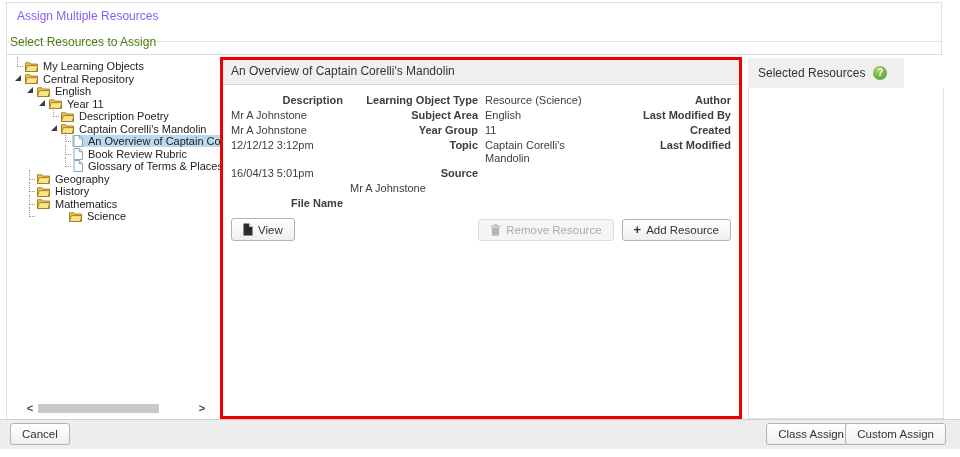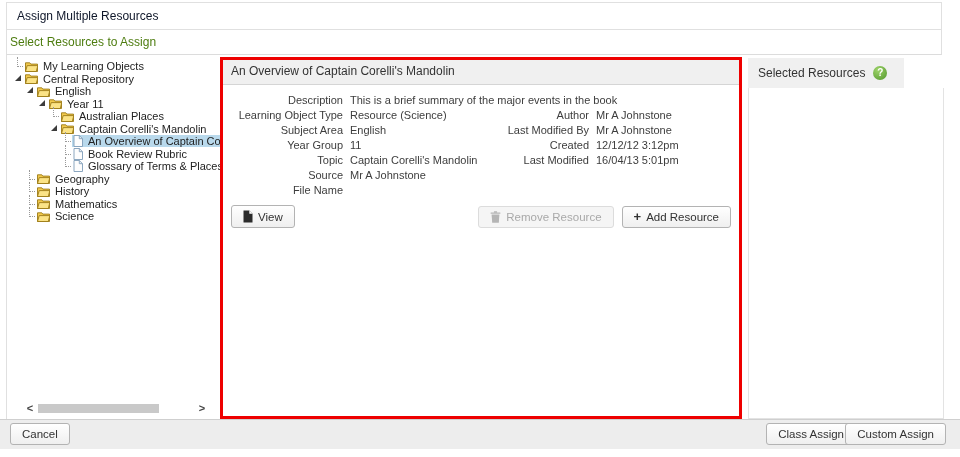--- a/index.html
+++ b/index.html
@@ -5,23 +5,23 @@
   html,body { margin:0; padding:0; }
   body {
     width:960px; height:457px; position:relative; overflow:hidden;
     background:#ffffff; color:#333;
     font-family:"Liberation Sans", sans-serif; font-size:11px;
   }
   :root {
     --accent-red:#ee0000; --sel-blue:#b9d9ec; --hdr-bg:#f0f0f0; --foot-bg:#ededed;
   }
   .titlebar {
-    position:absolute; left:6px; top:2px; width:936px; height:28px;
+    position:absolute; left:6px; top:2px; width:936px; height:40px;
     box-sizing:border-box; border:1px solid #e0e0e0; background:#fff;
-    line-height:26px; padding-left:10px; font-size:12px; color:#0f172a;
+    line-height:26px; padding-left:10px; font-size:12px; color:#8b5cf6;
   }
   .subtitlebar {
     position:absolute; left:6px; top:30px; width:936px; height:25px;
     box-sizing:border-box; border-left:1px solid #e0e0e0; border-right:1px solid #e0e0e0;
     border-bottom:1px solid #dcdcdc; line-height:24px; padding-left:3px; font-size:12px; color:#4d7c0f;
   }
   
   .tree-panel {
     position:absolute; left:6px; top:55px; width:214px; height:364px;
     box-sizing:border-box; border-left:1px solid #e0e0e0; background:#fff; overflow:hidden;
@@ -58,21 +58,21 @@
     box-sizing:border-box; border:3px solid var(--accent-red); background:#fff;
   }
   .detail-header {
     height:24px; background:var(--hdr-bg); border-bottom:1px solid #d5d5d5;
     line-height:23px; padding-left:8px; font-size:12px; color:#333;
   }
   .detail-grid {
     display:grid; grid-template-columns:112px 128px 104px 1fr;
     column-gap:7px; row-gap:2px; padding:9px 8px 0 8px; line-height:13px;
   }
-  .field-label  { font-weight:normal; text-align:right; color:#3d3d3d; }
+  .field-label  { font-weight:bold; text-align:right; color:#3d3d3d; }
   .field-value  { color:#3d3d3d; }
   .field-value.span { grid-column:2 / 5; }
   .detail-buttons { display:flex; align-items:center; padding:8px 8px 0 8px; }
   .spacer { flex:1; }
   
   .btn {
     display:inline-flex; align-items:center; gap:5px;
     background:linear-gradient(#ffffff,#efefef);
     border:1px solid #b3b3b3; border-radius:3px;
     padding:4px 11px; font-size:11.5px; color:#333; cursor:pointer; white-space:nowrap;
@@ -165,21 +165,21 @@
   </div>
       <div class="tree-row" style="padding-left: 42px;">
     <span class="marker elbow"></span>
     <span class="tree-inner">
       <span class="tree-icon svg-icon">
             <svg width="13" height="11" viewBox="0 0 13 11">
               <path d="M0.5 1.8 h4.3 l1 1.3 H12.5 V10.5 H0.5 Z" fill="#f2c94c" stroke="#9c7a16" stroke-width="0.9"></path>
               <path d="M0.5 10.5 L2.2 4.6 H12.8 L11.3 10.5 Z" fill="#fbe386" stroke="#9c7a16" stroke-width="0.9"></path>
             </svg>
           </span>
-      <span class="tree-label">Australian Places</span>
+      <span class="tree-label">Description Poetry</span>
     </span>
   </div>
       <div class="tree-row" style="padding-left: 42px;">
     <span class="marker expanded"></span>
     <span class="tree-inner">
       <span class="tree-icon svg-icon">
             <svg width="13" height="11" viewBox="0 0 13 11">
               <path d="M0.5 1.8 h4.3 l1 1.3 H12.5 V10.5 H0.5 Z" fill="#f2c94c" stroke="#9c7a16" stroke-width="0.9"></path>
               <path d="M0.5 10.5 L2.2 4.6 H12.8 L11.3 10.5 Z" fill="#fbe386" stroke="#9c7a16" stroke-width="0.9"></path>
             </svg>
@@ -252,21 +252,21 @@
     <span class="tree-inner">
       <span class="tree-icon svg-icon">
             <svg width="13" height="11" viewBox="0 0 13 11">
               <path d="M0.5 1.8 h4.3 l1 1.3 H12.5 V10.5 H0.5 Z" fill="#f2c94c" stroke="#9c7a16" stroke-width="0.9"></path>
               <path d="M0.5 10.5 L2.2 4.6 H12.8 L11.3 10.5 Z" fill="#fbe386" stroke="#9c7a16" stroke-width="0.9"></path>
             </svg>
           </span>
       <span class="tree-label">Mathematics</span>
     </span>
   </div>
-      <div class="tree-row" style="padding-left: 18px;">
+      <div class="tree-row" style="padding-left: 18px; gap: 32px;">
     <span class="marker elbow"></span>
     <span class="tree-inner">
       <span class="tree-icon svg-icon">
             <svg width="13" height="11" viewBox="0 0 13 11">
               <path d="M0.5 1.8 h4.3 l1 1.3 H12.5 V10.5 H0.5 Z" fill="#f2c94c" stroke="#9c7a16" stroke-width="0.9"></path>
               <path d="M0.5 10.5 L2.2 4.6 H12.8 L11.3 10.5 Z" fill="#fbe386" stroke="#9c7a16" stroke-width="0.9"></path>
             </svg>
           </span>
       <span class="tree-label">Science</span>
     </span>
@@ -276,21 +276,20 @@
     <span class="hs-arrow left">&lt;</span>
     <span class="hs-thumb"></span>
     <span class="hs-arrow right">&gt;</span>
   </div>
 </div>
 
 <div class="detail-panel">
   <div class="detail-header">An Overview of Captain Corelli's Mandolin</div>
   <div class="detail-grid">
       <div class="field-label">Description</div>
-      <div class="field-value span">This is a brief summary of the major events in the book</div>
       <div class="field-label">Learning Object Type</div>
       <div class="field-value">Resource (Science)</div>
       <div class="field-label">Author</div>
       <div class="field-value">Mr A Johnstone</div>
       <div class="field-label">Subject Area</div>
       <div class="field-value">English</div>
       <div class="field-label">Last Modified By</div>
       <div class="field-value">Mr A Johnstone</div>
       <div class="field-label">Year Group</div>
       <div class="field-value">11</div>

